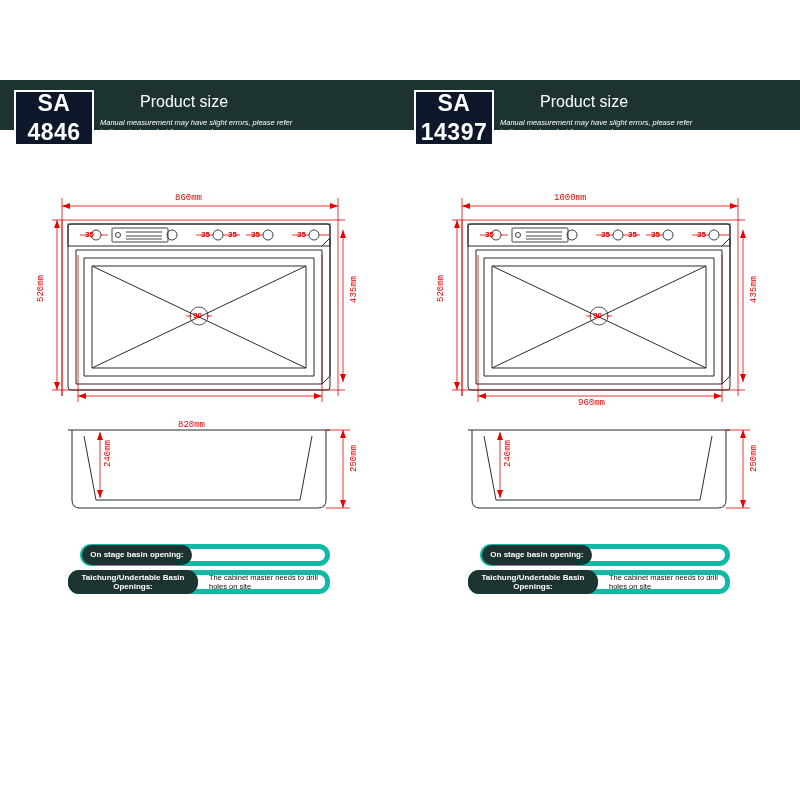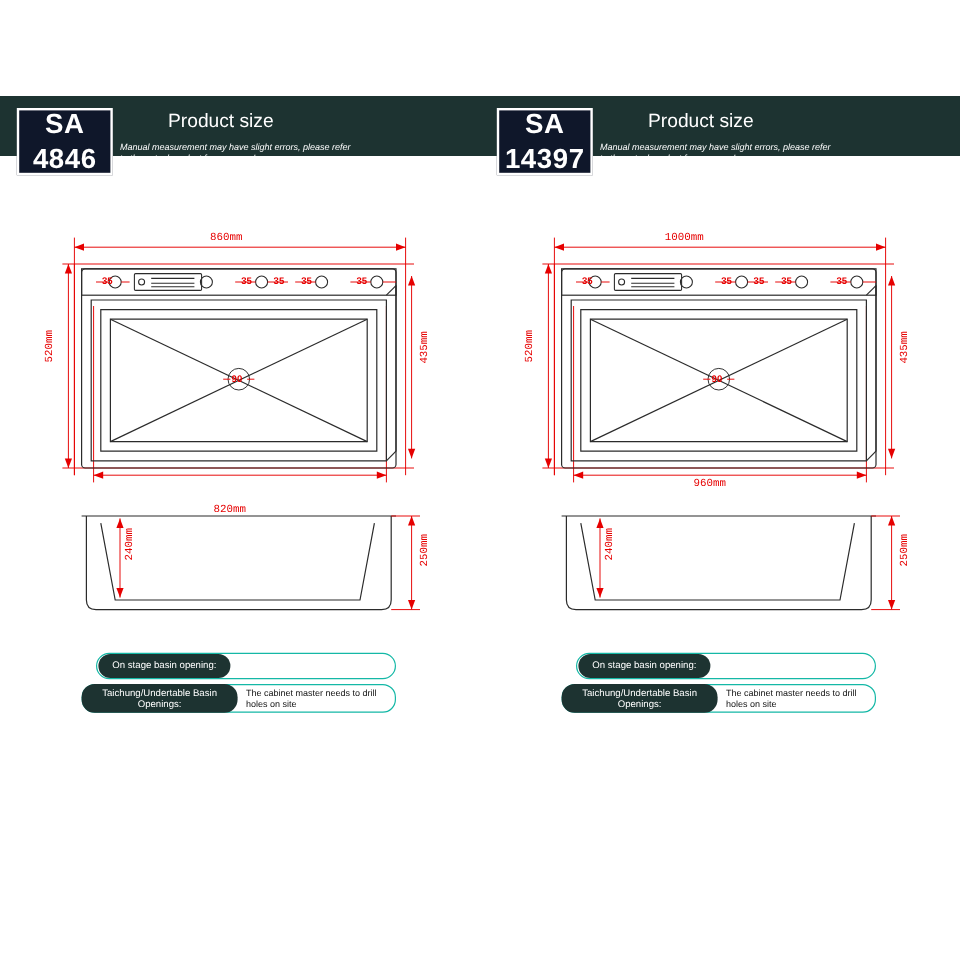--- a/index.html
+++ b/index.html
@@ -39,26 +39,26 @@
   }
   .hdr-unit{position:absolute;color:#ffffff;font-size:8.5px;}
 
   
   .draw{position:absolute;left:0;top:0;width:400px;height:530px;}
   .dim{color:#e60000;font-size:9px;font-family:Liberation Mono, monospace;}
   .dim.v{writing-mode:vertical-rl;transform:rotate(180deg);}
   .lbl-sm{color:#e60000;font-size:8px;font-weight:bold;}
   .pill{
     position:absolute;background:#1d3331;color:#ffffff;
-    border-radius:11px;font-size:8px;font-weight:normal;
+    border-radius:11px;font-size:8px;font-weight:bold;
     display:flex;align-items:center;justify-content:center;
     text-align:center;line-height:1.15;padding:0 6px;box-sizing:border-box;
   }
   .valbox{
-    position:absolute;border:1px solid #14b8a6;border-radius:11px;background:#ffffff;
+    position:absolute;border:5px solid #14b8a6;border-radius:11px;background:#ffffff;
     display:flex;align-items:center;box-sizing:border-box;
   }
   .valbox .val{font-size:11px;font-weight:bold;color:#111;padding-left:14px;}
   .valbox .txt{font-size:7.5px;color:#111;line-height:1.2;padding-left:8px;}
 
   svg{position:absolute;left:0;top:0;}
 </style>
 </head>
 <body>
 

